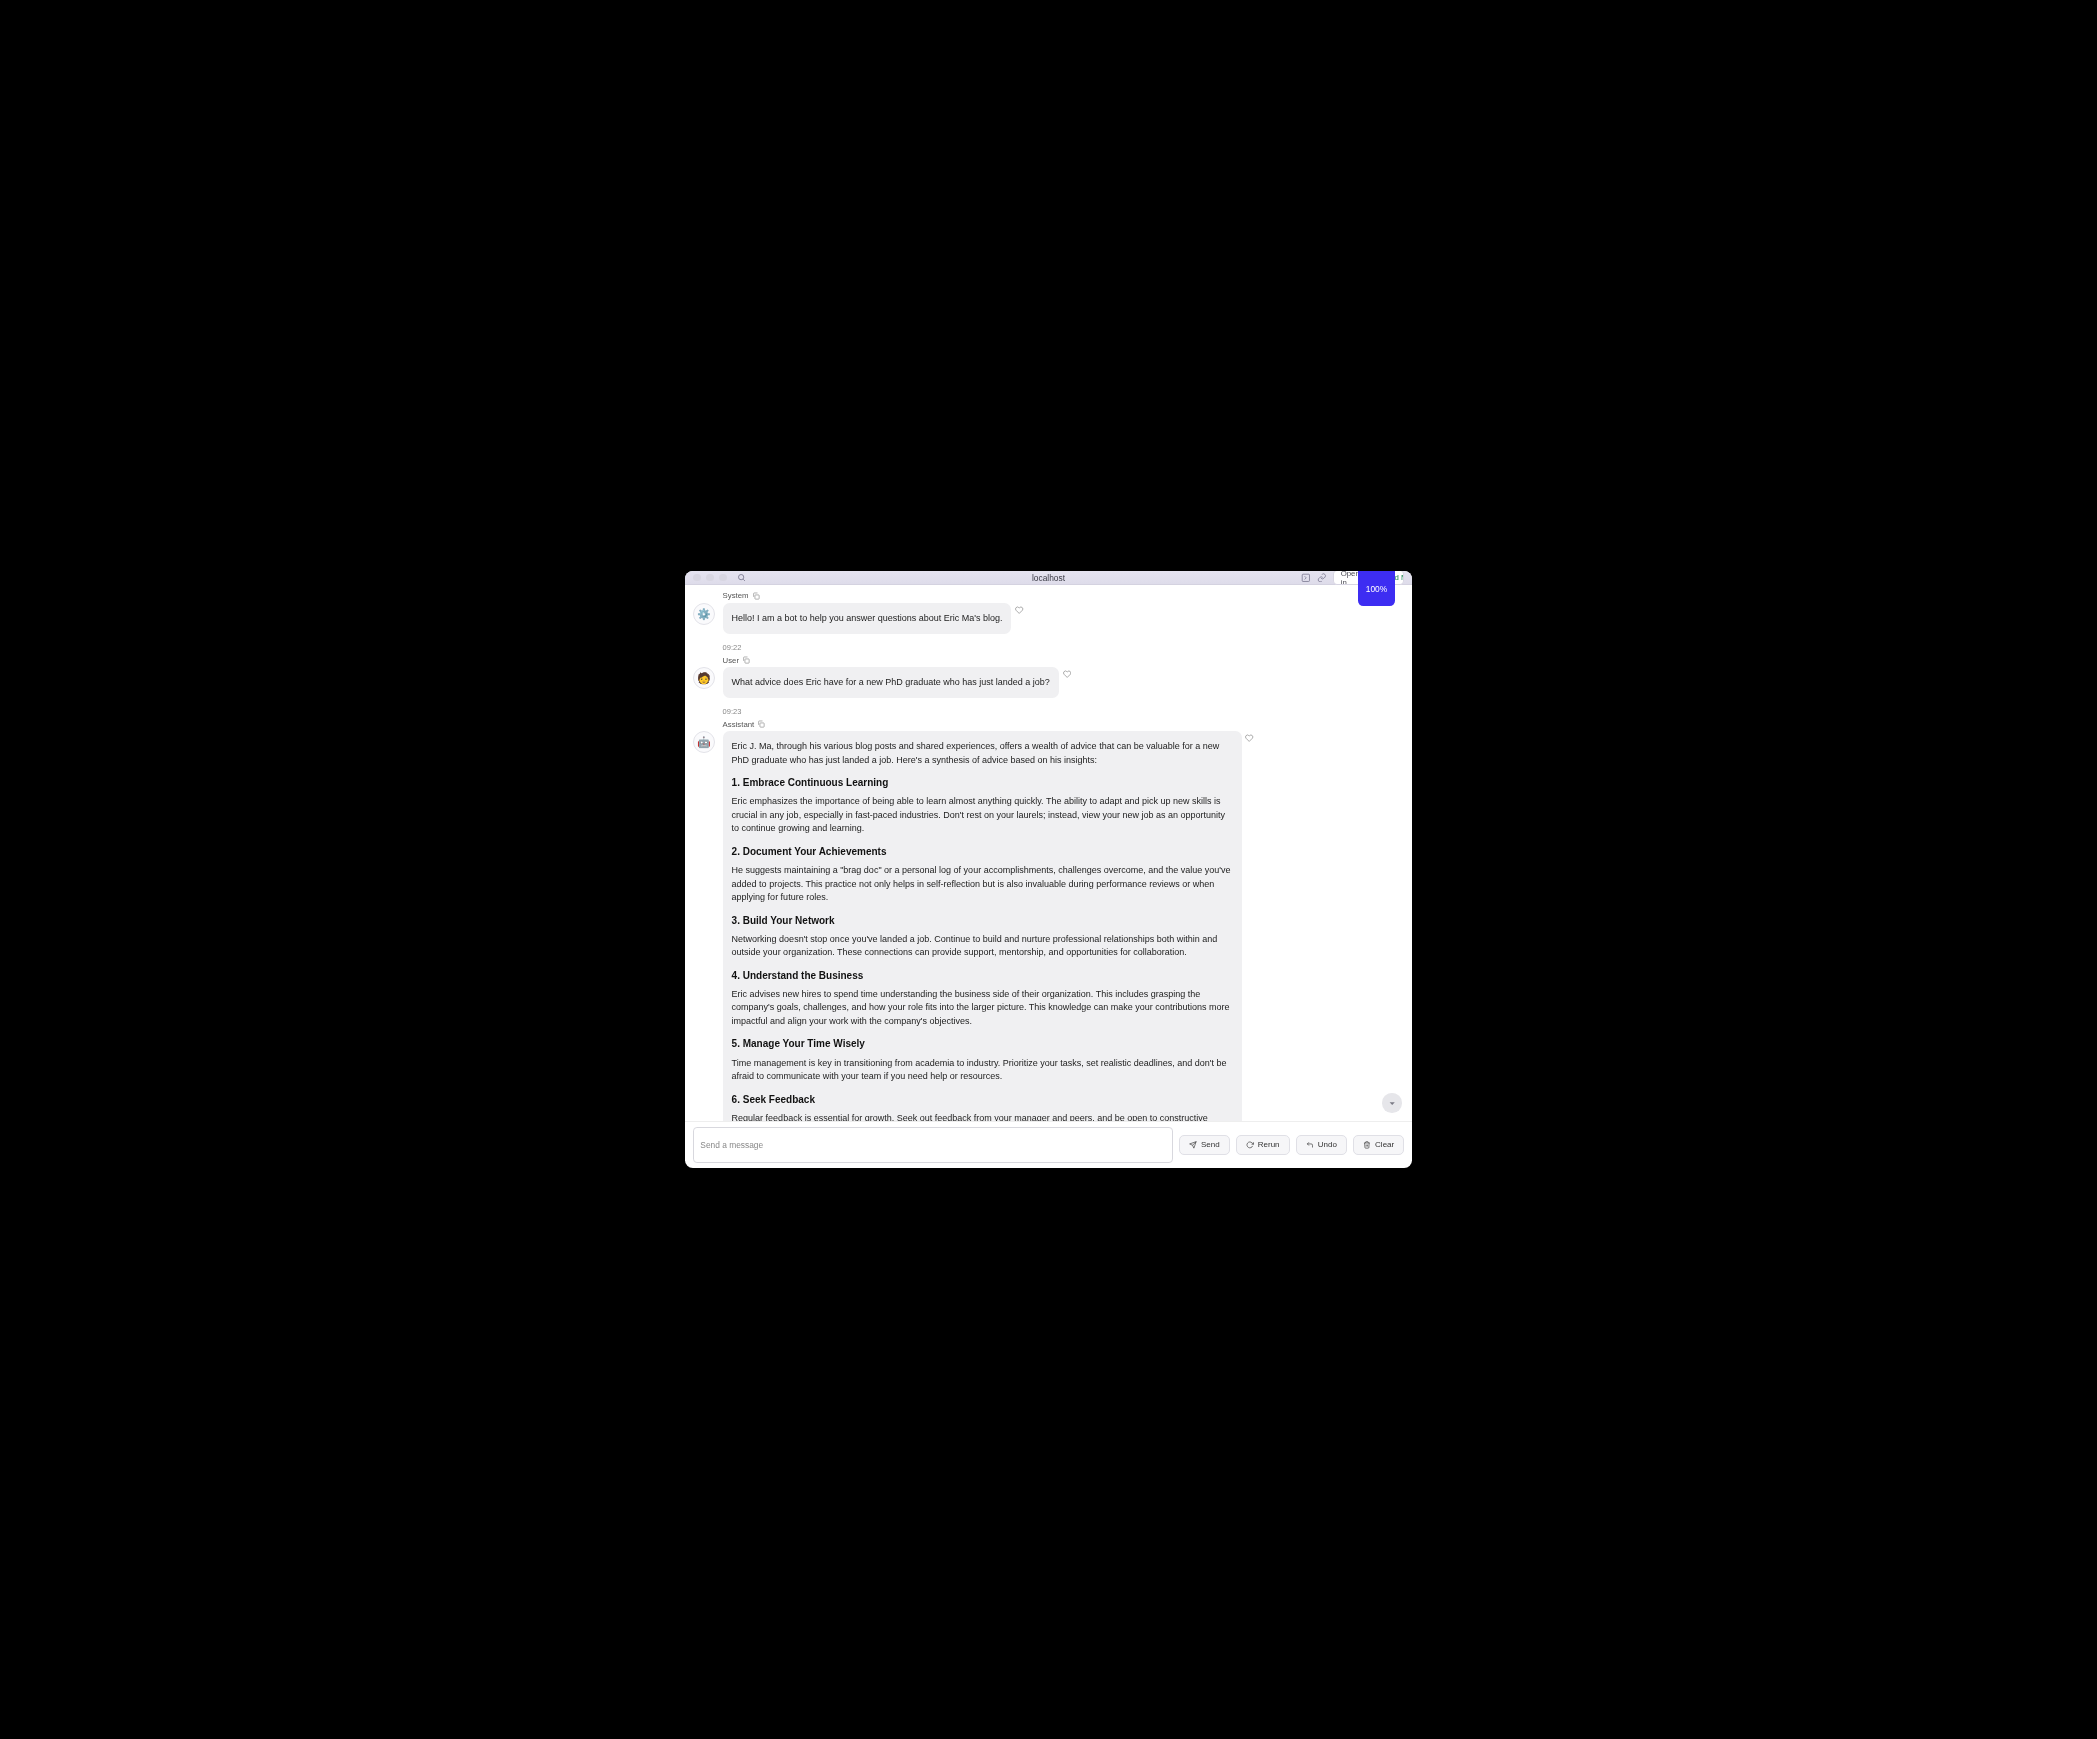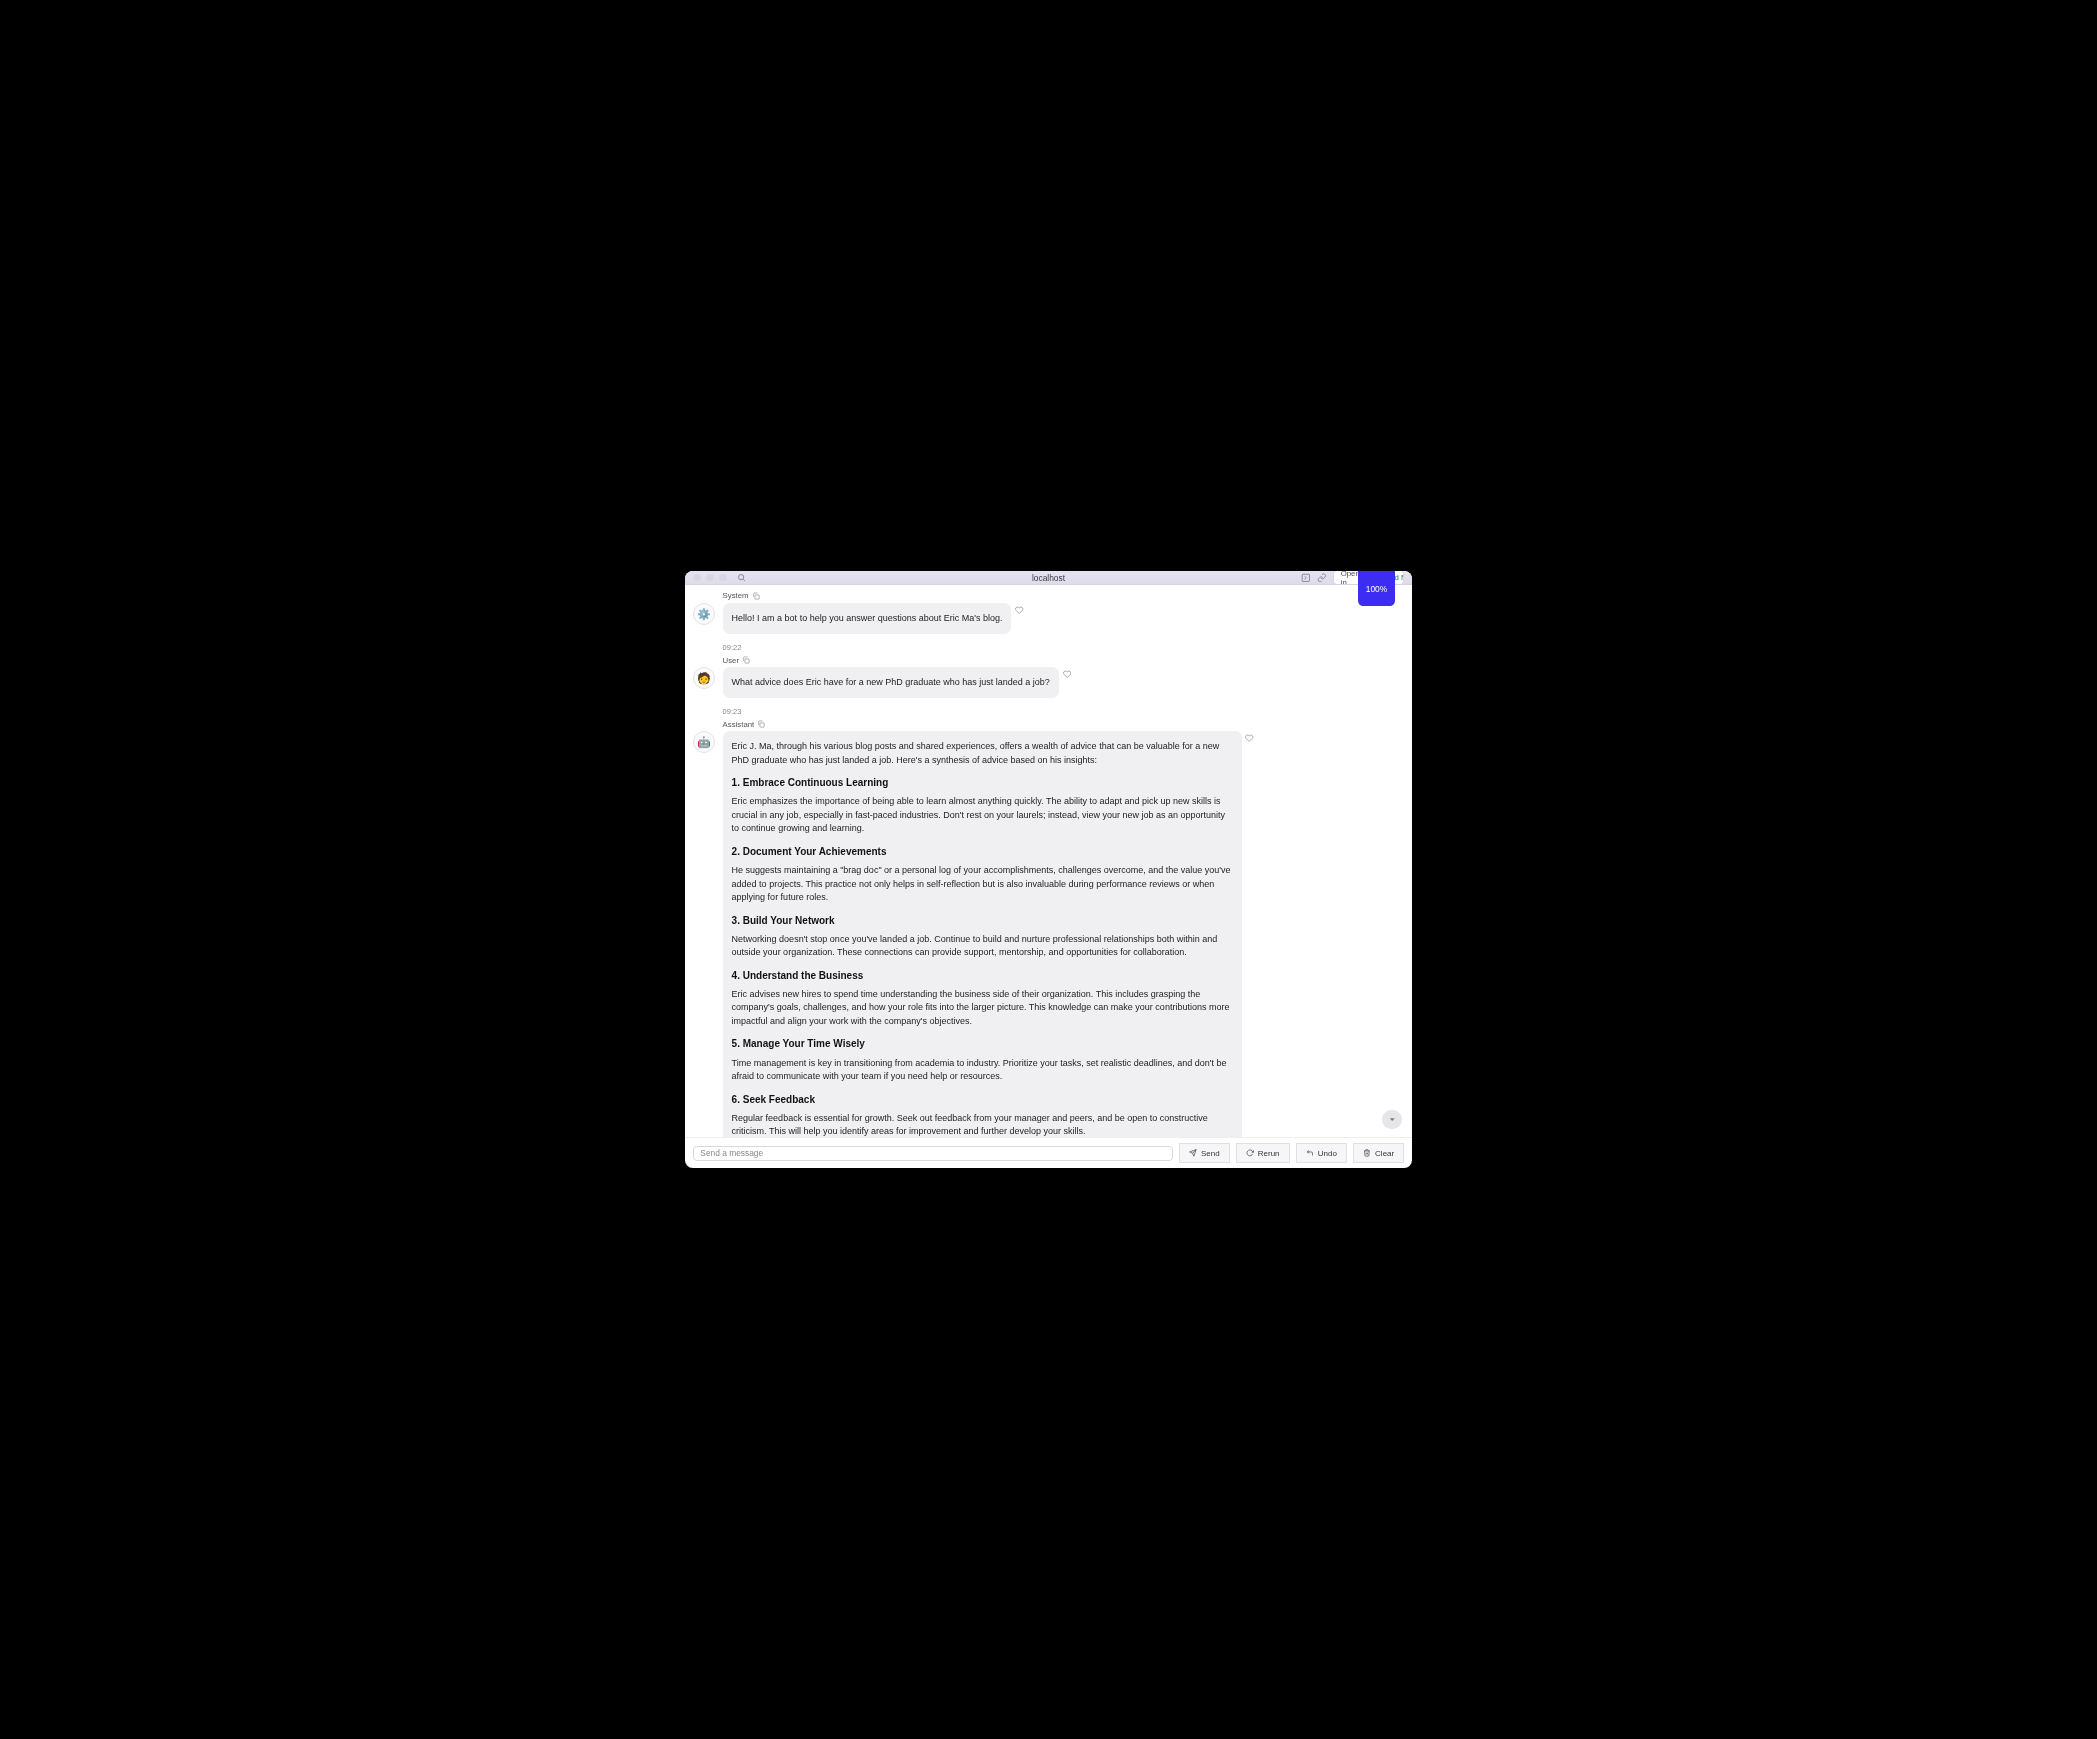--- a/index.html
+++ b/index.html
@@ -115,31 +115,31 @@
     border-top:0.6px solid #eee;
     padding:5.2px 7.8px;
     display:flex;
     gap:6.5px;
     align-items:center;
   }
   .input {
     flex:1;
     border:0.6px solid #d8d8de;
     border-radius:3.9px;
-    height:15px;
+    height:36px;
     padding:0 6.5px;
     font-size:8.4px;
     color:#888;
     display:flex; align-items:center;
     background:#fff;
   }
   .btn {
     border:0.6px solid #e0e0e6;
     background:#f6f6f8;
-    border-radius:0;
+    border-radius:5px;
     height:19.5px;
     padding:0 9px;
     font-size:8px;
     color:#333;
     display:flex; align-items:center; gap:3.9px;
   }
   .btn svg { width:7.8px; height:7.8px; }
 </style>
 </head>
 <body>

